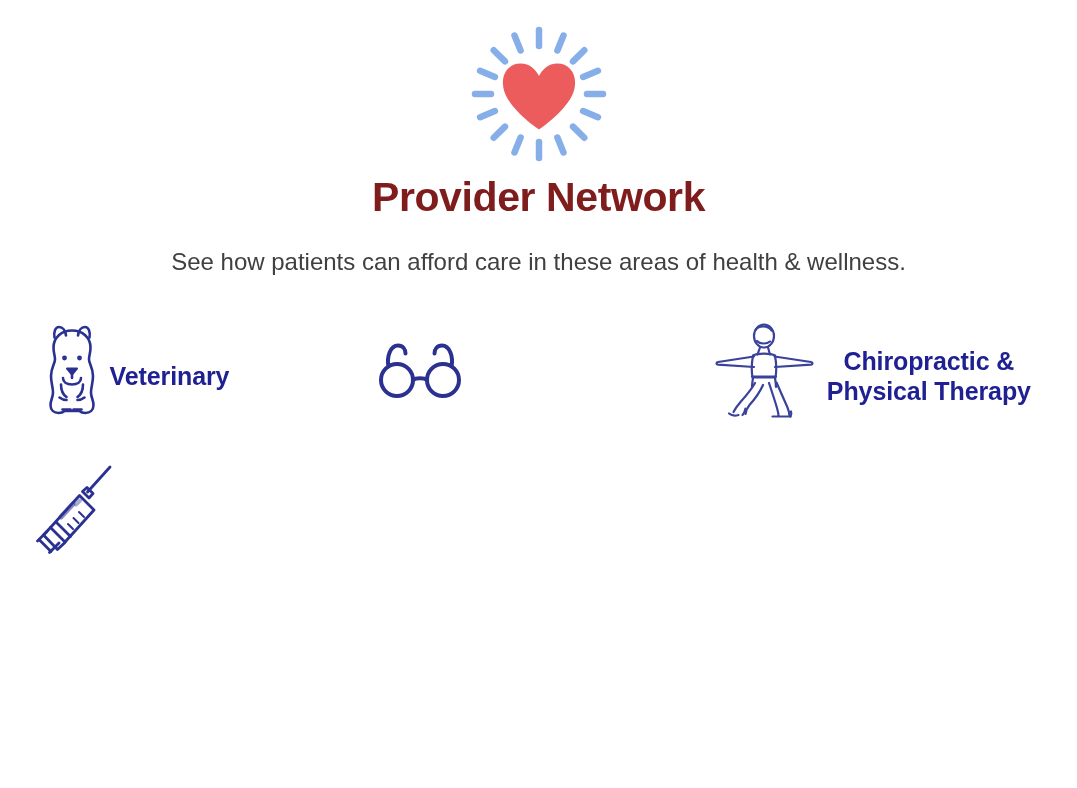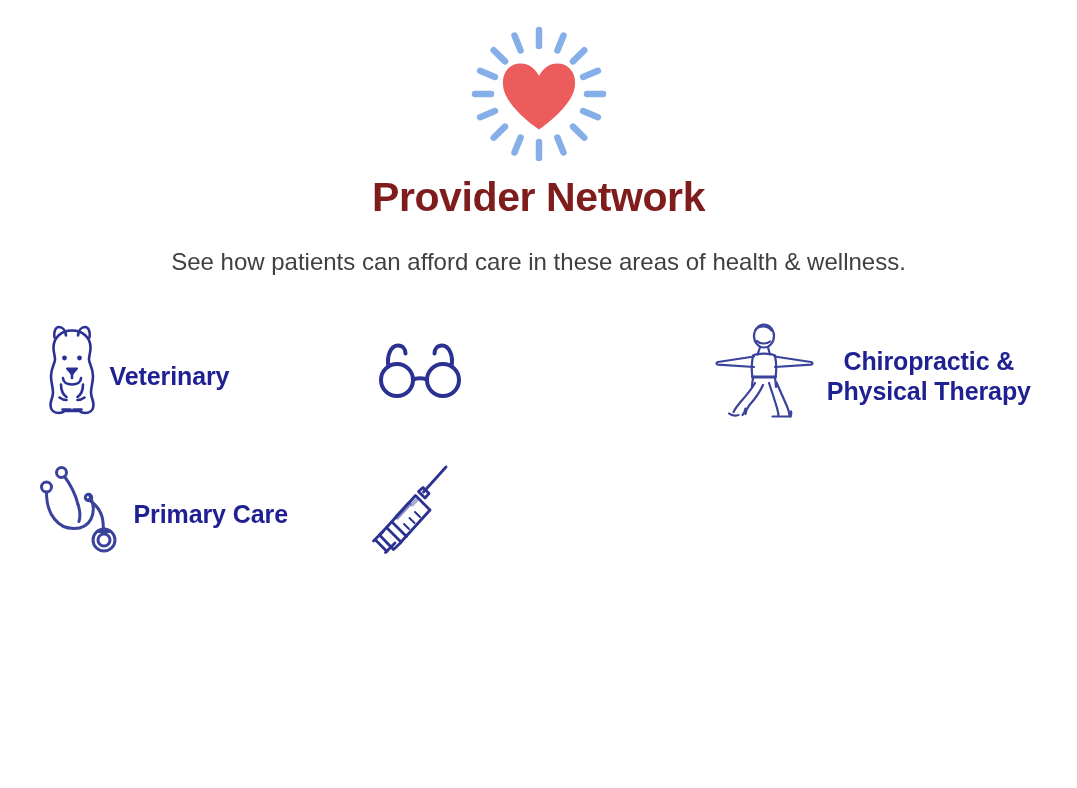--- a/index.html
+++ b/index.html
@@ -217,48 +217,20 @@
             <path d="M69.5 61.5c4 9 8 18 11 25 1.5 3.5 2 5 2 8.5"></path>
             <path d="M65.5 95.5h18"></path>
             <path d="M83.5 95.5c1-1.5 1-3.5 0.5-5"></path>
           </g>
         </svg>
       </div>
       <div class="category-label">Chiropractic &amp;
 Physical Therapy</div>
     </div>
 
-    <div class="category-card">
-      <div class="category-icon">
-        <svg width="100" height="96" viewBox="0 0 100 96" aria-hidden="true">
-          <g fill="none" stroke="#3A429B" stroke-width="3" stroke-linecap="round" stroke-linejoin="round">
-
-            <circle cx="12.5" cy="26" r="5"></circle>
-            <path d="M12.5 31c0 10 2 20 8 27"></path>
-
-            <circle cx="27.5" cy="11.5" r="5"></circle>
-            <path d="M30.5 15.5c6 8 11 18 13.5 28"></path>
-
-            <path d="M20.5 58c4.5 6 12 9.5 19.5 9.5
-                     7.5 0 14-3.5 17-9.5
-                     3.5-7 2.5-16-1.5-24"></path>
-            <path d="M44 43.5c2 6 2.5 12 1 17"></path>
-
-            <path d="M54.5 38.5c6 4 11.5 10 13.5 17
-                     1.5 5.5 1.5 11.5 1.5 16.5"></path>
-            <circle cx="54.5" cy="36.5" r="3.2"></circle>
-
-            <circle cx="70" cy="79" r="11"></circle>
-            <circle cx="70" cy="79" r="6"></circle>
-            <path d="M64.5 70.5h11"></path>
-          </g>
-        </svg>
-      </div>
-      <div class="category-label">Primary Care</div>
-    </div>
 
     <div class="category-card">
       <div class="category-icon">
         <svg width="84" height="100" viewBox="0 0 84 100" aria-hidden="true">
           <g fill="none" stroke="#2A3191" stroke-width="2.8" stroke-linecap="round" stroke-linejoin="round">
 
             <path d="M76 8L53.5 33"></path>
 
             <path d="M48.5 32.5l6.5 6.5 4-4.5-6-6z"></path>
 

